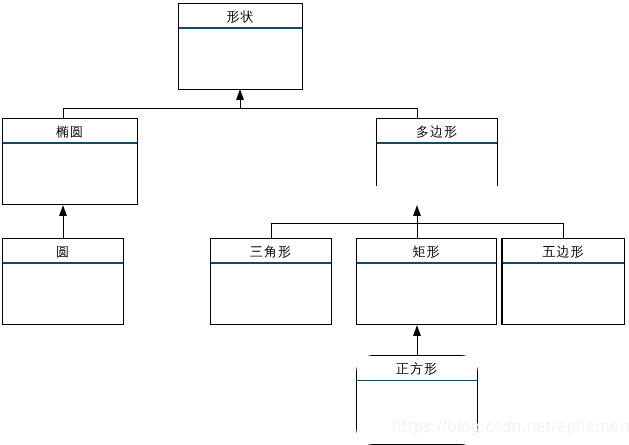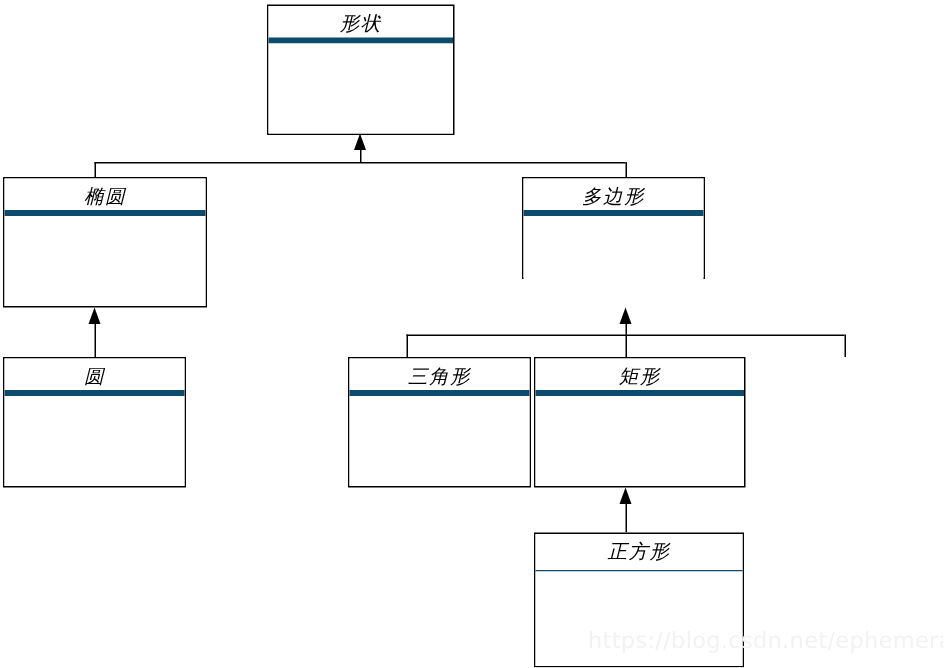--- a/index.html
+++ b/index.html
@@ -25,26 +25,25 @@
     background: #ffffff;
     z-index: 3;
   }
   .uml-box .uml-title {
     box-sizing: border-box;
     height: 25px;
     line-height: 25px;
     text-align: center;
     font-size: 13px;
     color: #000000;
-    border-bottom: 4px solid #0c4a6e;
+    border-bottom: 2px solid #0c4a6e;
     background: #ffffff;
     letter-spacing: 1px;
     white-space: nowrap;
     overflow: hidden;
-    font-style: italic;
   }
   .uml-box .uml-body {
     background: #ffffff;
   }
   
   .uml-box.edge-heavy {
     border-left-width: 2px;
   }
   
   .conn-h {
@@ -106,41 +105,45 @@
   <div class="uml-box" style="left:178px; top:3px; width:125px; height:87px;">
     <div class="uml-title">形状</div>
     <div class="uml-body" style="height:60px;"></div>
   </div>
 
   <div class="uml-box" style="left:2px; top:118px; width:136px; height:87px;">
     <div class="uml-title">椭圆</div>
     <div class="uml-body" style="height:60px;"></div>
   </div>
 
-  <div class="uml-box" style="left:348px; top:118px; width:122px; height:68px;">
+  <div class="uml-box" style="left:376px; top:118px; width:122px; height:68px;">
     <div class="uml-title">多边形</div>
     <div class="uml-body" style="height:60px;"></div>
   </div>
 
   <div class="uml-box" style="left:2px; top:238px; width:122px; height:87px;">
     <div class="uml-title">圆</div>
     <div class="uml-body" style="height:60px;"></div>
   </div>
 
-  <div class="uml-box" style="left:210px; top:238px; width:122px; height:87px;margin-left:22px;">
+  <div class="uml-box" style="left:210px; top:238px; width:122px; height:87px;">
     <div class="uml-title">三角形</div>
     <div class="uml-body" style="height:60px;"></div>
   </div>
 
   <div class="uml-box" style="left:356px; top:238px; width:141px; height:87px;">
     <div class="uml-title">矩形</div>
     <div class="uml-body" style="height:60px;"></div>
   </div>
 
+  <div class="uml-box edge-heavy" style="left:501px; top:238px; width:124px; height:87px;">
+    <div class="uml-title">五边形</div>
+    <div class="uml-body" style="height:60px;"></div>
+  </div>
 
-  <div class="uml-box" style="left:356px; top:355px; width:140px; height:90px;">
+  <div class="uml-box" style="left:356px; top:355px; width:122px; height:90px;border-radius:17px;">
     <div class="uml-title" style="border-bottom-width:1px;">正方形</div>
     <div class="uml-body" style="height:63px;"></div>
   </div>
 
   <div class="watermark" style="left:392px; top:418px;">https://blog.csdn.net/ephemeral0</div>
 
 </div>
 
 </body></html>

